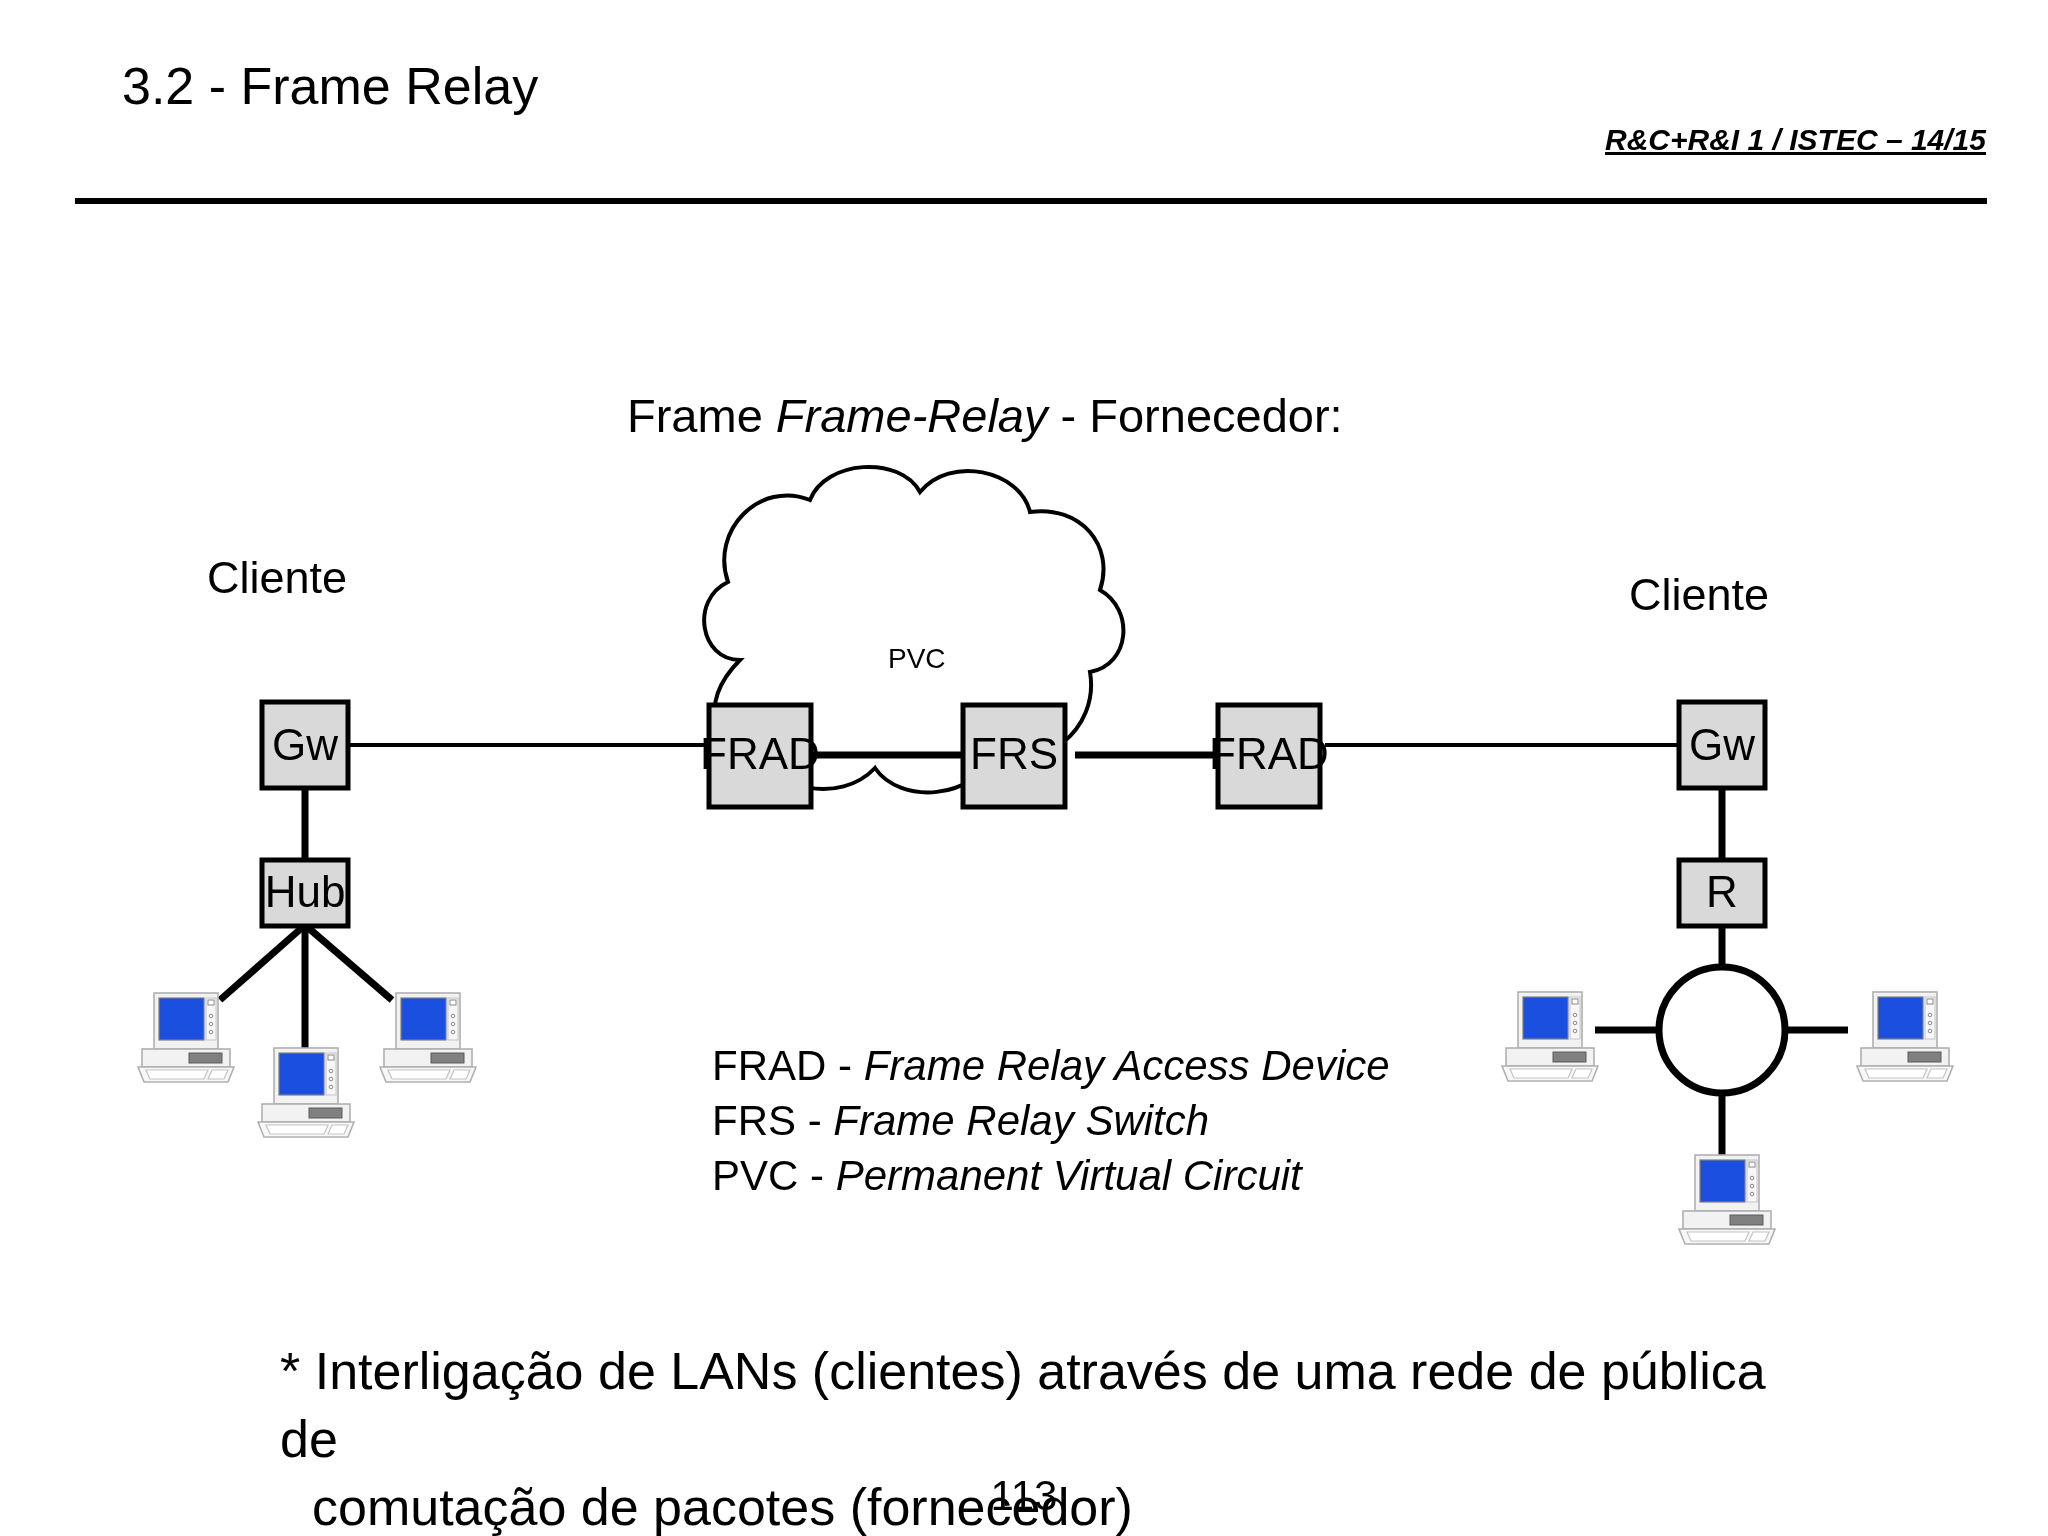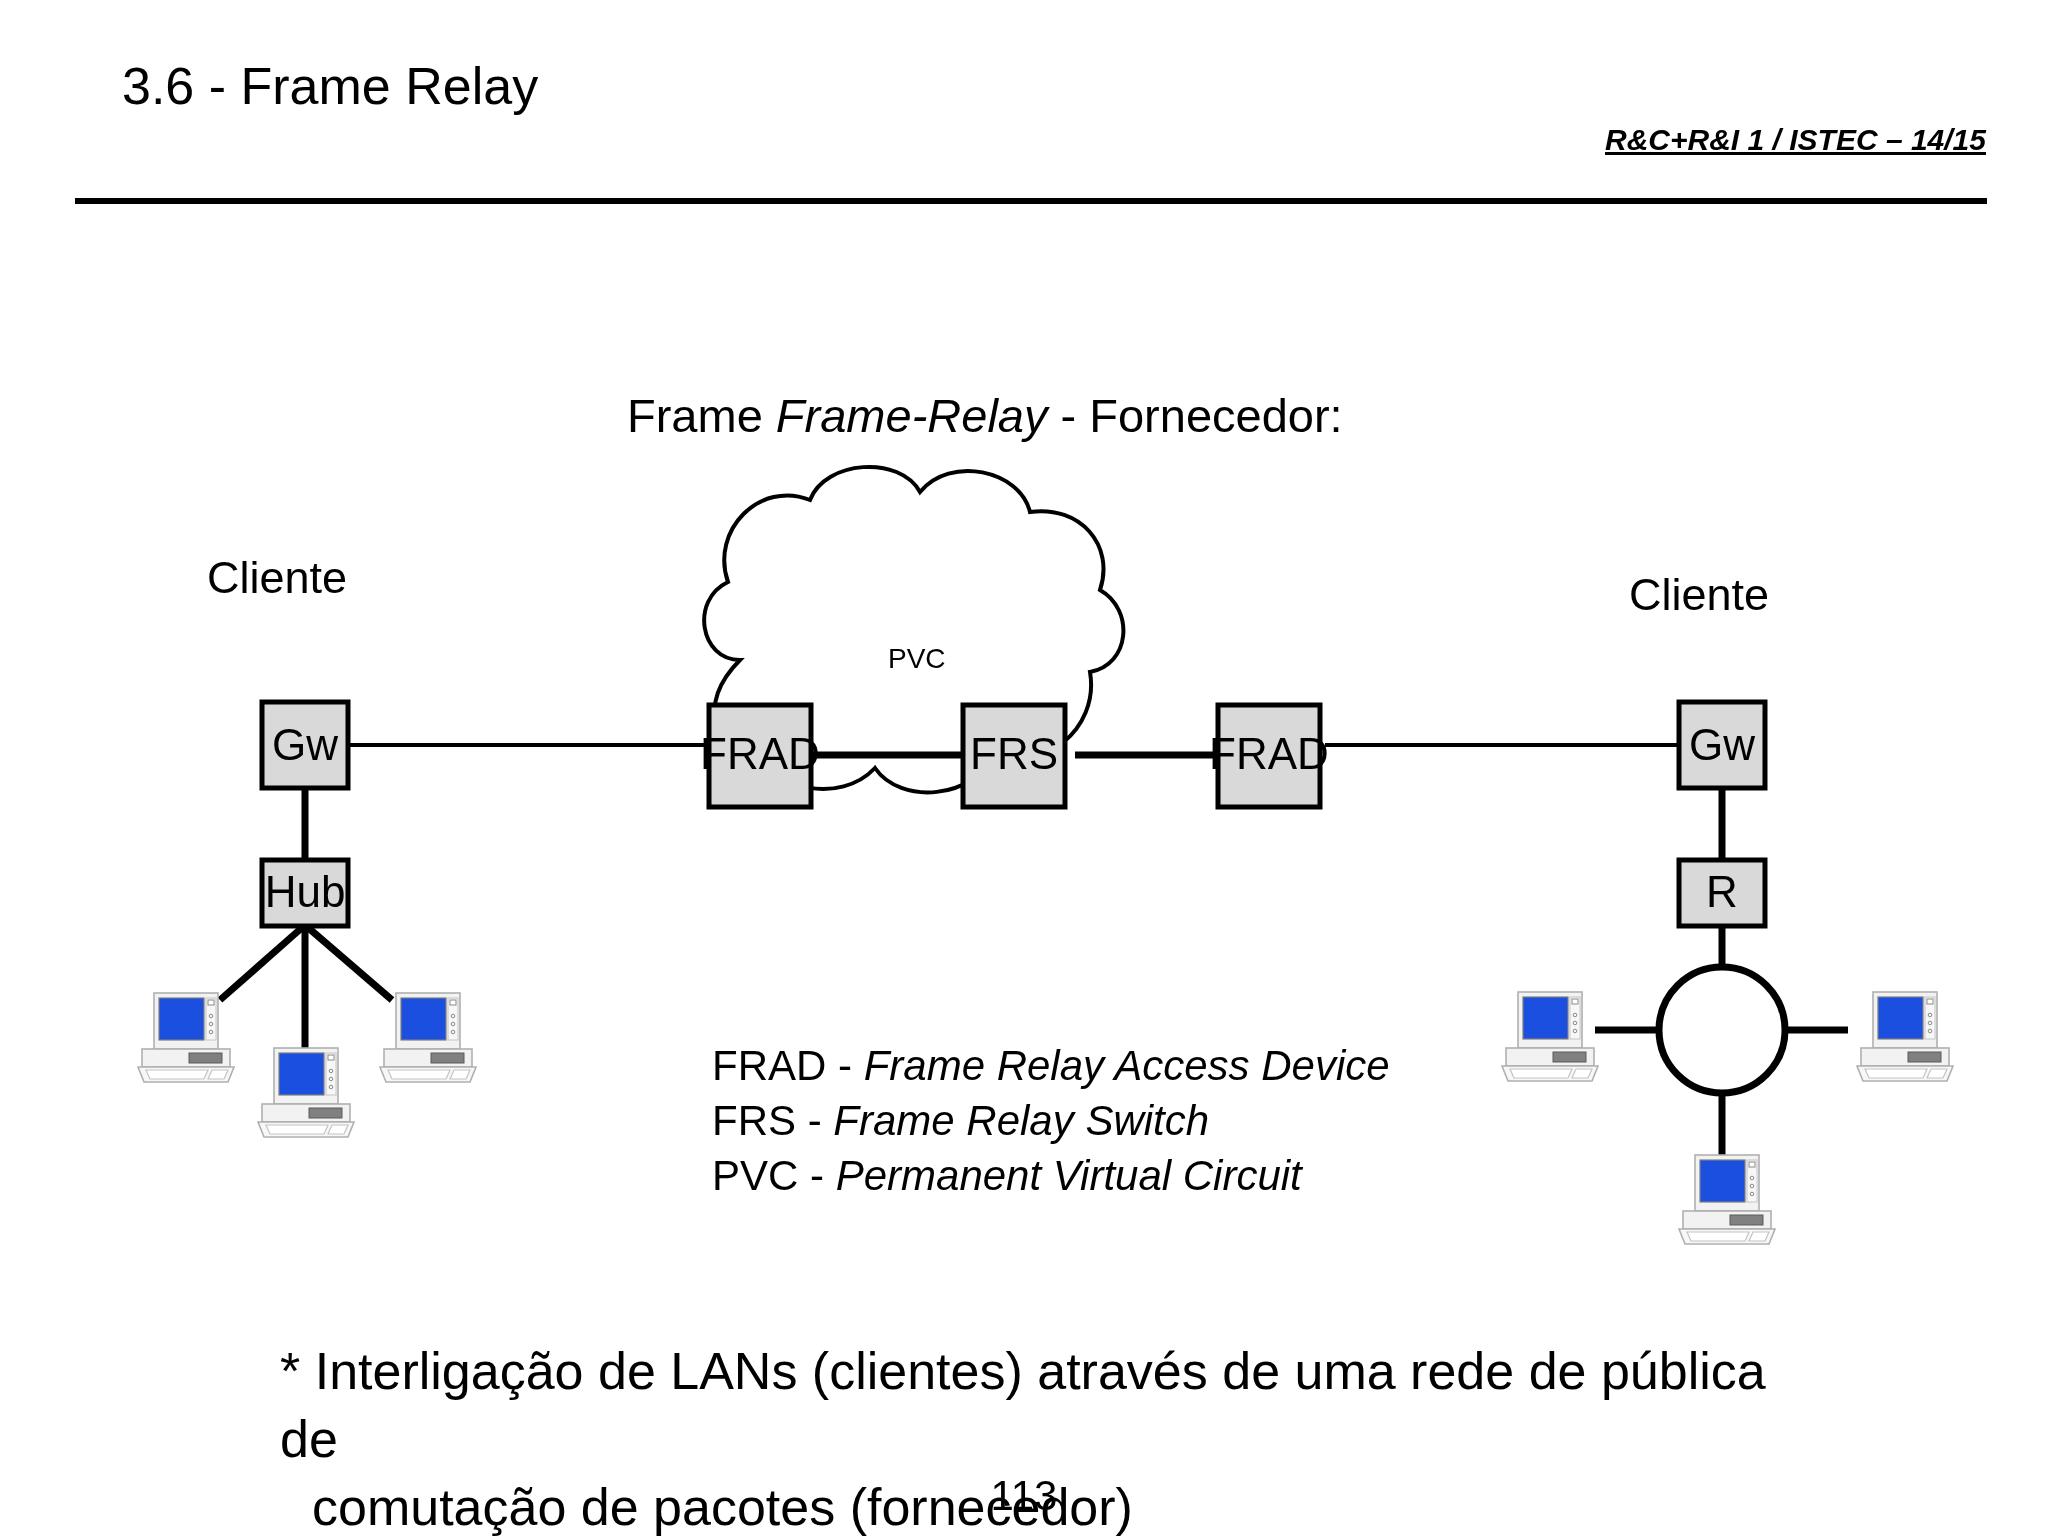--- a/index.html
+++ b/index.html
@@ -144,21 +144,21 @@
   .ring-circle {
     fill: none;
     stroke: #000000;
     stroke-width: 7;
   }
 </style>
 </head>
 <body>
 
 <div id="slide-title" class="dtext">
-  <span>3.6 - </span><span class="ital">Frame Relay</span>
+  <span>3.2 - </span><span class="ital">Frame Relay</span>
 </div>
 
 <div id="header-ref">R&amp;C+R&amp;I 1 / ISTEC – 14/15</div>
 
 <div id="header-rule"></div>
 
 <svg id="diagram" viewBox="0 0 2048 1536">
 
   <defs>
 

